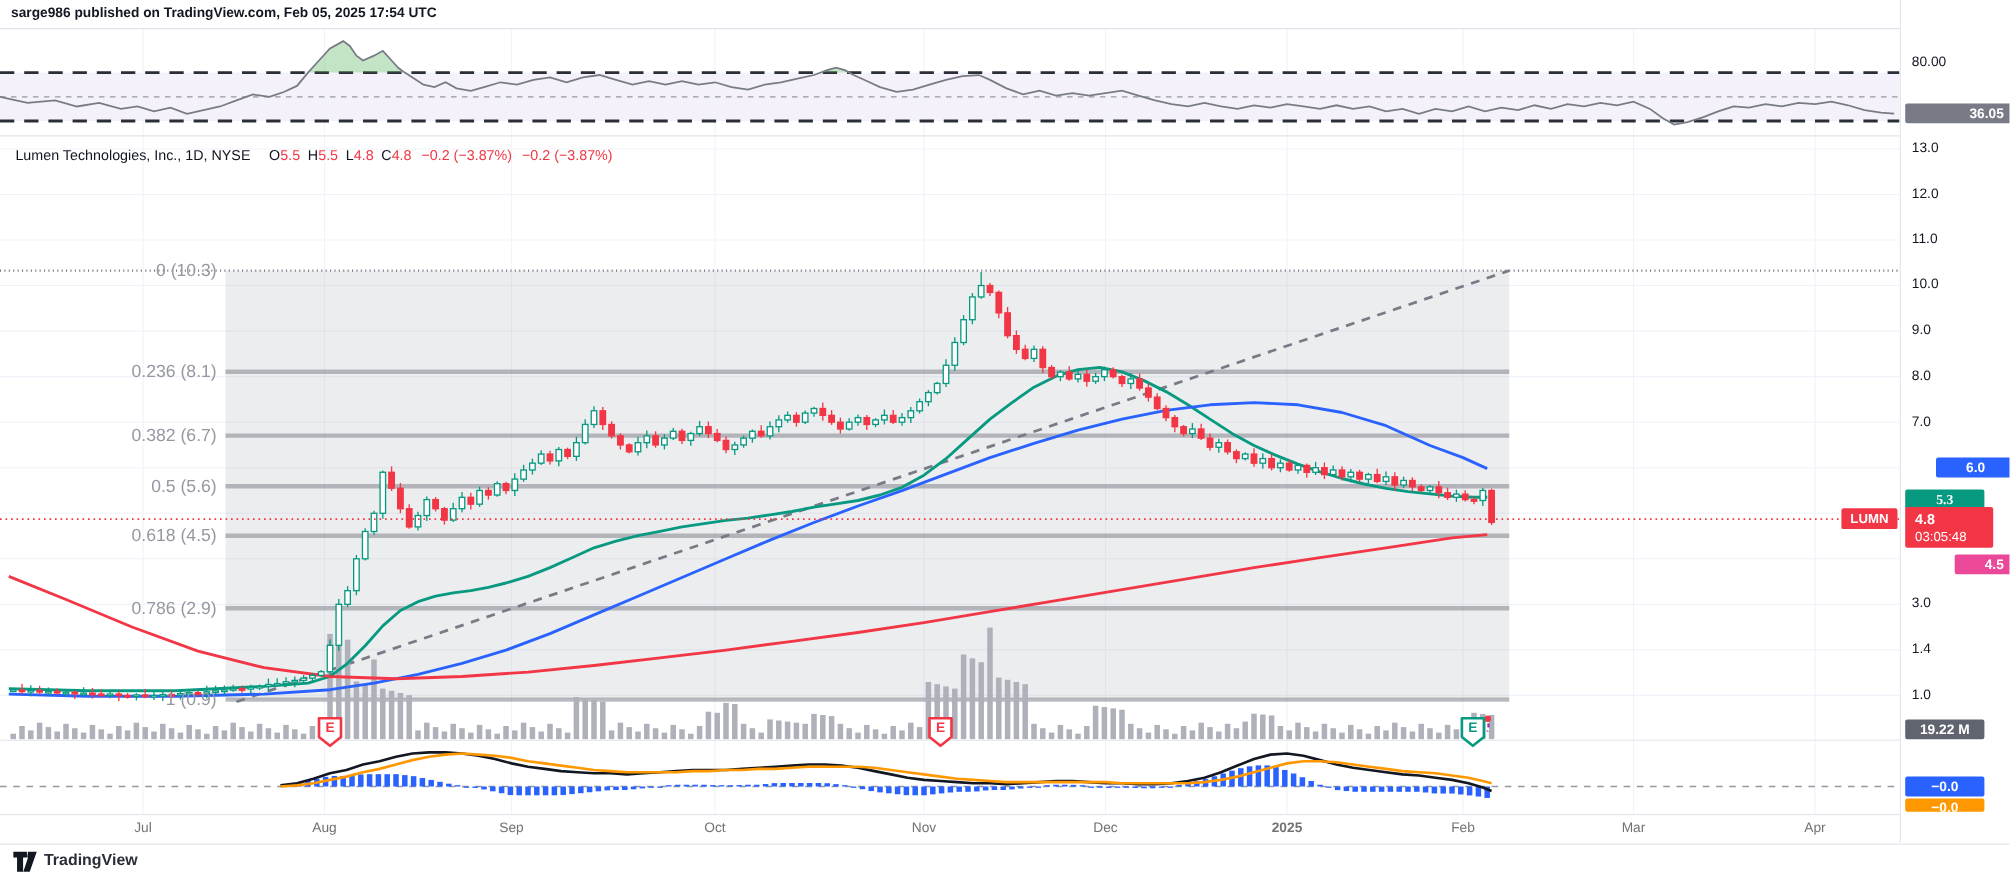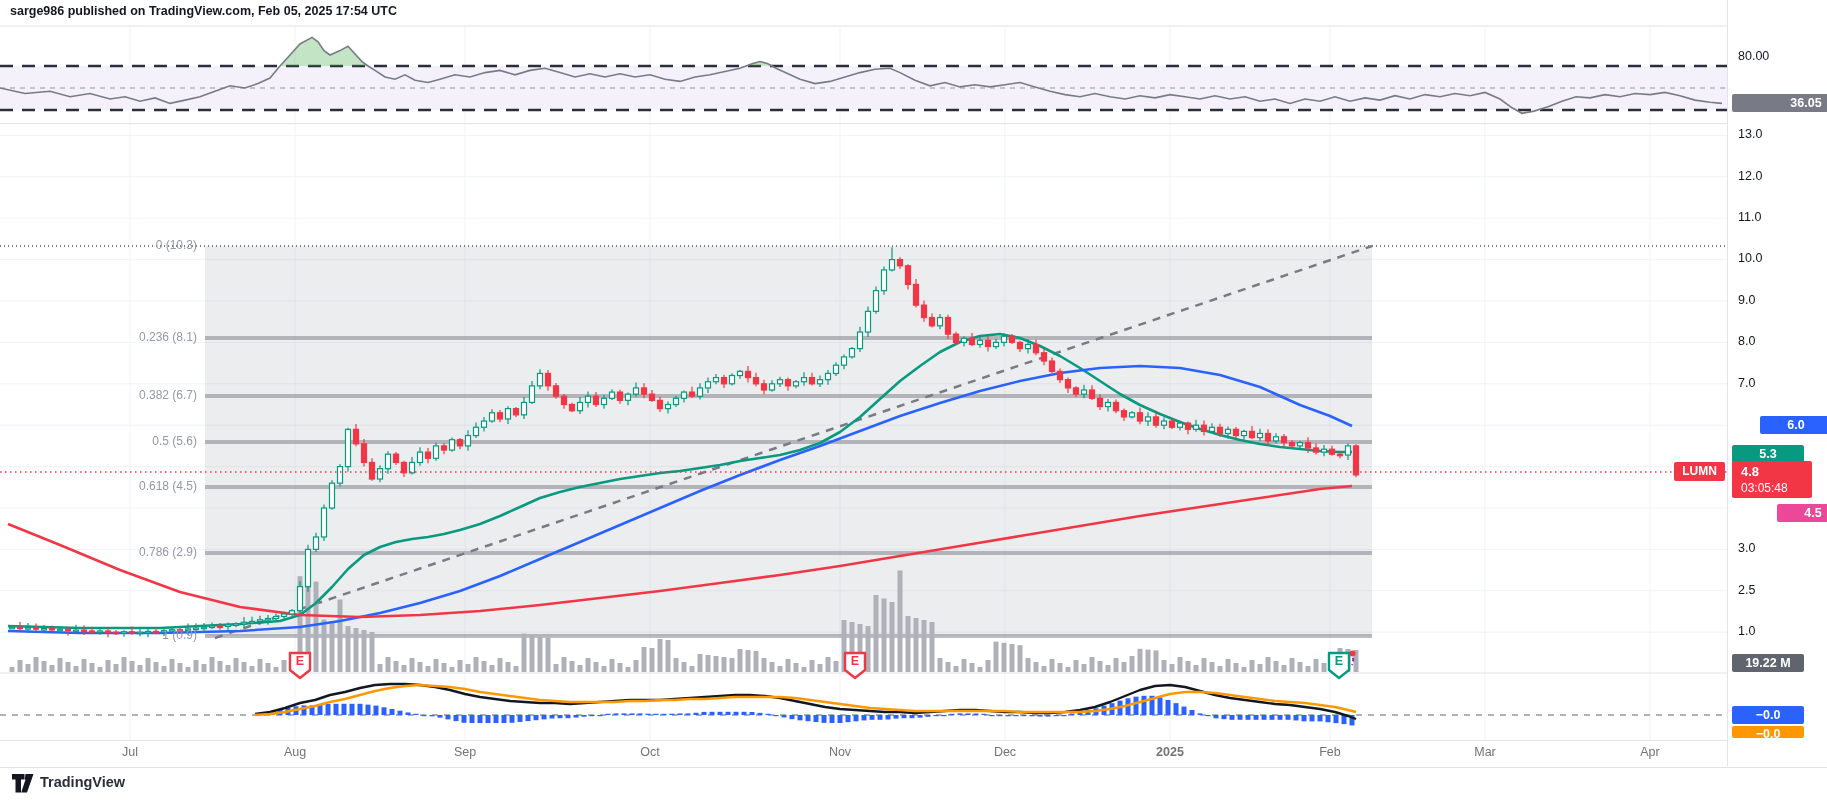--- a/index.html
+++ b/index.html
@@ -6,21 +6,21 @@
   #app{position:relative;width:1827px;height:805px;background:#fff;overflow:hidden;
        font-family:"Liberation Sans","DejaVu Sans",sans-serif;color:#131722;}
   .abs{position:absolute;}
   #publish-line{left:10px;top:4px;font-size:12.5px;font-weight:600;color:#131722;}
   #plot{left:0;top:0;}
   #symbol-line{left:14px;top:133px;font-size:13px;white-space:nowrap;z-index:6;}
   #symbol-line .t{color:#131722;margin-right:10px;}
   #symbol-line .k{color:#131722;margin-left:7px;}
   #symbol-line .v{color:#f23645;}
   #symbol-line .chg{color:#f23645;margin-left:9px;}
-  .fib-label{position:absolute;left:40px;width:157px;text-align:right;font-size:12px;color:#9598a1;z-index:4;}
+  .fib-label{position:absolute;left:40px;width:157px;text-align:right;font-size:16px;color:#9598a1;z-index:4;}
   .month-label{position:absolute;transform:translateX(-50%);font-size:12.5px;color:#737373;top:745px;z-index:4;}
   .month-label.bold{font-weight:700;}
   #price-axis{left:1727px;top:0;width:100px;height:766px;background:#fff;border-left:1px solid #e0e3eb;z-index:5;}
   .tick{position:absolute;left:10px;font-size:12.5px;color:#131722;}
   .axbadge{position:absolute;left:4px;width:72px;border-radius:2px;color:#fff;font-size:12.5px;font-weight:600;
            text-align:center;line-height:18px;height:18px;}
   #lumn-chip{left:1674px;top:462px;width:51px;height:19px;background:#f23645;border-radius:2px;color:#fff;
              font-size:12px;font-weight:700;text-align:center;line-height:19px;z-index:6;}
   #price-badge{position:absolute;left:4px;top:461px;width:80px;background:#f23645;border-radius:2px;color:#fff;padding:2px 0;}
   #price-badge .p{font-size:13px;font-weight:700;line-height:17px;padding-left:9px;}
@@ -729,41 +729,44 @@
       <rect x="1333.5" y="715" width="5" height="8.12307692307677" fill="#2962ff"></rect>
       <rect x="1341.5" y="715" width="5" height="9.107692307692195" fill="#2962ff"></rect>
       <rect x="1349.5" y="715" width="5" height="10.4" fill="#2962ff"></rect>
       <polyline points="255,714 270,712 285,708 300,703 315,700 330,695 345,692 360,688 375,685 390,684 405,684 420,685 435,687 450,690 465,694 480,697 495,699 510,701 525,702 540,703 555,703 570,704 585,703 600,702 615,701 630,700 645,700 660,700 675,699 690,698 705,697 720,696 735,695 750,695 765,696 780,698 795,701 810,704 825,707 840,709 855,710 870,711 885,712 900,712 915,713 930,712 945,711 960,710 975,710 990,711 1005,712 1020,712 1035,713 1050,713 1065,712 1080,710 1095,707 1110,702 1125,696 1140,690 1155,686 1170,685 1185,687 1200,691 1215,695 1230,698 1245,700 1260,702 1275,704 1290,705 1305,707 1320,709 1335,712 1348,716 1356,719" fill="none" stroke="#131722" stroke-width="2.4" stroke-linejoin="round"></polyline>
       <polyline points="255,715 270,714 285,712 300,709 315,706 330,702 345,699 360,695 375,691 390,688 405,686 420,685 435,686 450,687 465,689 480,692 495,694 510,696 525,698 540,700 555,701 570,702 585,702 600,702 615,702 630,701 645,701 660,700 675,700 690,699 705,699 720,698 735,697 750,697 765,697 780,697 795,698 810,700 825,702 840,704 855,706 870,708 885,709 900,710 915,711 930,711 945,711 960,711 975,711 990,711 1005,711 1020,712 1035,712 1050,712 1065,712 1080,712 1095,711 1110,709 1125,706 1140,702 1155,698 1170,694 1185,692 1200,692 1215,693 1230,695 1245,697 1260,699 1275,701 1290,702 1305,703 1320,705 1335,707 1348,710 1356,712" fill="none" stroke="#ff9800" stroke-width="2.4" stroke-linejoin="round"></polyline>
       <line x1="0" y1="26" x2="1727" y2="26" stroke="#e0e3eb" stroke-width="1"></line>
       <line x1="0" y1="123.5" x2="1727" y2="123.5" stroke="#e0e3eb" stroke-width="1"></line>
       <line x1="0" y1="673" x2="1727" y2="673" stroke="#e0e3eb" stroke-width="1"></line>
     </svg>
 
+  <div class="abs" id="symbol-line">
+    <span class="t">Lumen Technologies, Inc., 1D, NYSE</span><span id="ohlc-holder"><span class="k">O</span><span class="v">5.5</span><span class="k">H</span><span class="v">5.5</span><span class="k">L</span><span class="v">4.8</span><span class="k">C</span><span class="v">4.8</span></span><span class="chg">−0.2 (−3.87%)</span><span class="chg">−0.2 (−3.87%)</span>
+  </div>
 
   <div class="abs" id="lumn-chip">LUMN</div>
 
   <div class="abs" id="price-axis">
     <div class="rsi-tick" style="top:49px;">80.00</div>
     <div class="axbadge" style="top:94px;background:#787b86;padding-left:38px;">36.05</div>
     <div id="ticks-holder">
         <div class="tick" style="top: 127px;">13.0</div>
         <div class="tick" style="top: 169px;">12.0</div>
         <div class="tick" style="top: 210px;">11.0</div>
         <div class="tick" style="top: 251px;">10.0</div>
         <div class="tick" style="top: 293px;">9.0</div>
         <div class="tick" style="top: 334px;">8.0</div>
         <div class="tick" style="top: 376px;">7.0</div>
         <div class="tick" style="top: 541px;">3.0</div>
-        <div class="tick" style="top: 583px;">2.5</div>
+        <div class="tick" style="top: 583px;">1.4</div>
         <div class="tick" style="top: 624px;">1.0</div>
       </div>
     <div id="mabadge-holder">
         <div class="axbadge" style="top: 416px; background: rgb(41, 98, 255); margin-left: 28px;">6.0</div>
-        <div class="axbadge" style="top: 445px; background: rgb(8, 153, 129);">5.3</div>
+        <div class="axbadge" style="top: 445px; background: rgb(8, 153, 129); font-family: Liberation Serif, serif;">5.3</div>
         <div class="axbadge" style="top: 504px; background: #ec4899; margin-left: 45px;">4.5</div>
       </div>
     <div id="price-badge">
       <div class="p">4.8</div>
       <div class="c">03:05:48</div>
     </div>
     <div class="axbadge" style="top:654px;background:#60646e;">19.22 M</div>
     <div class="axbadge" style="top:706px;background:#2962ff;">−0.0</div>
     <div class="axbadge" id="macd-badge-signal" style="top:726px;background:#ff9800;">−0.0</div>
   </div>

